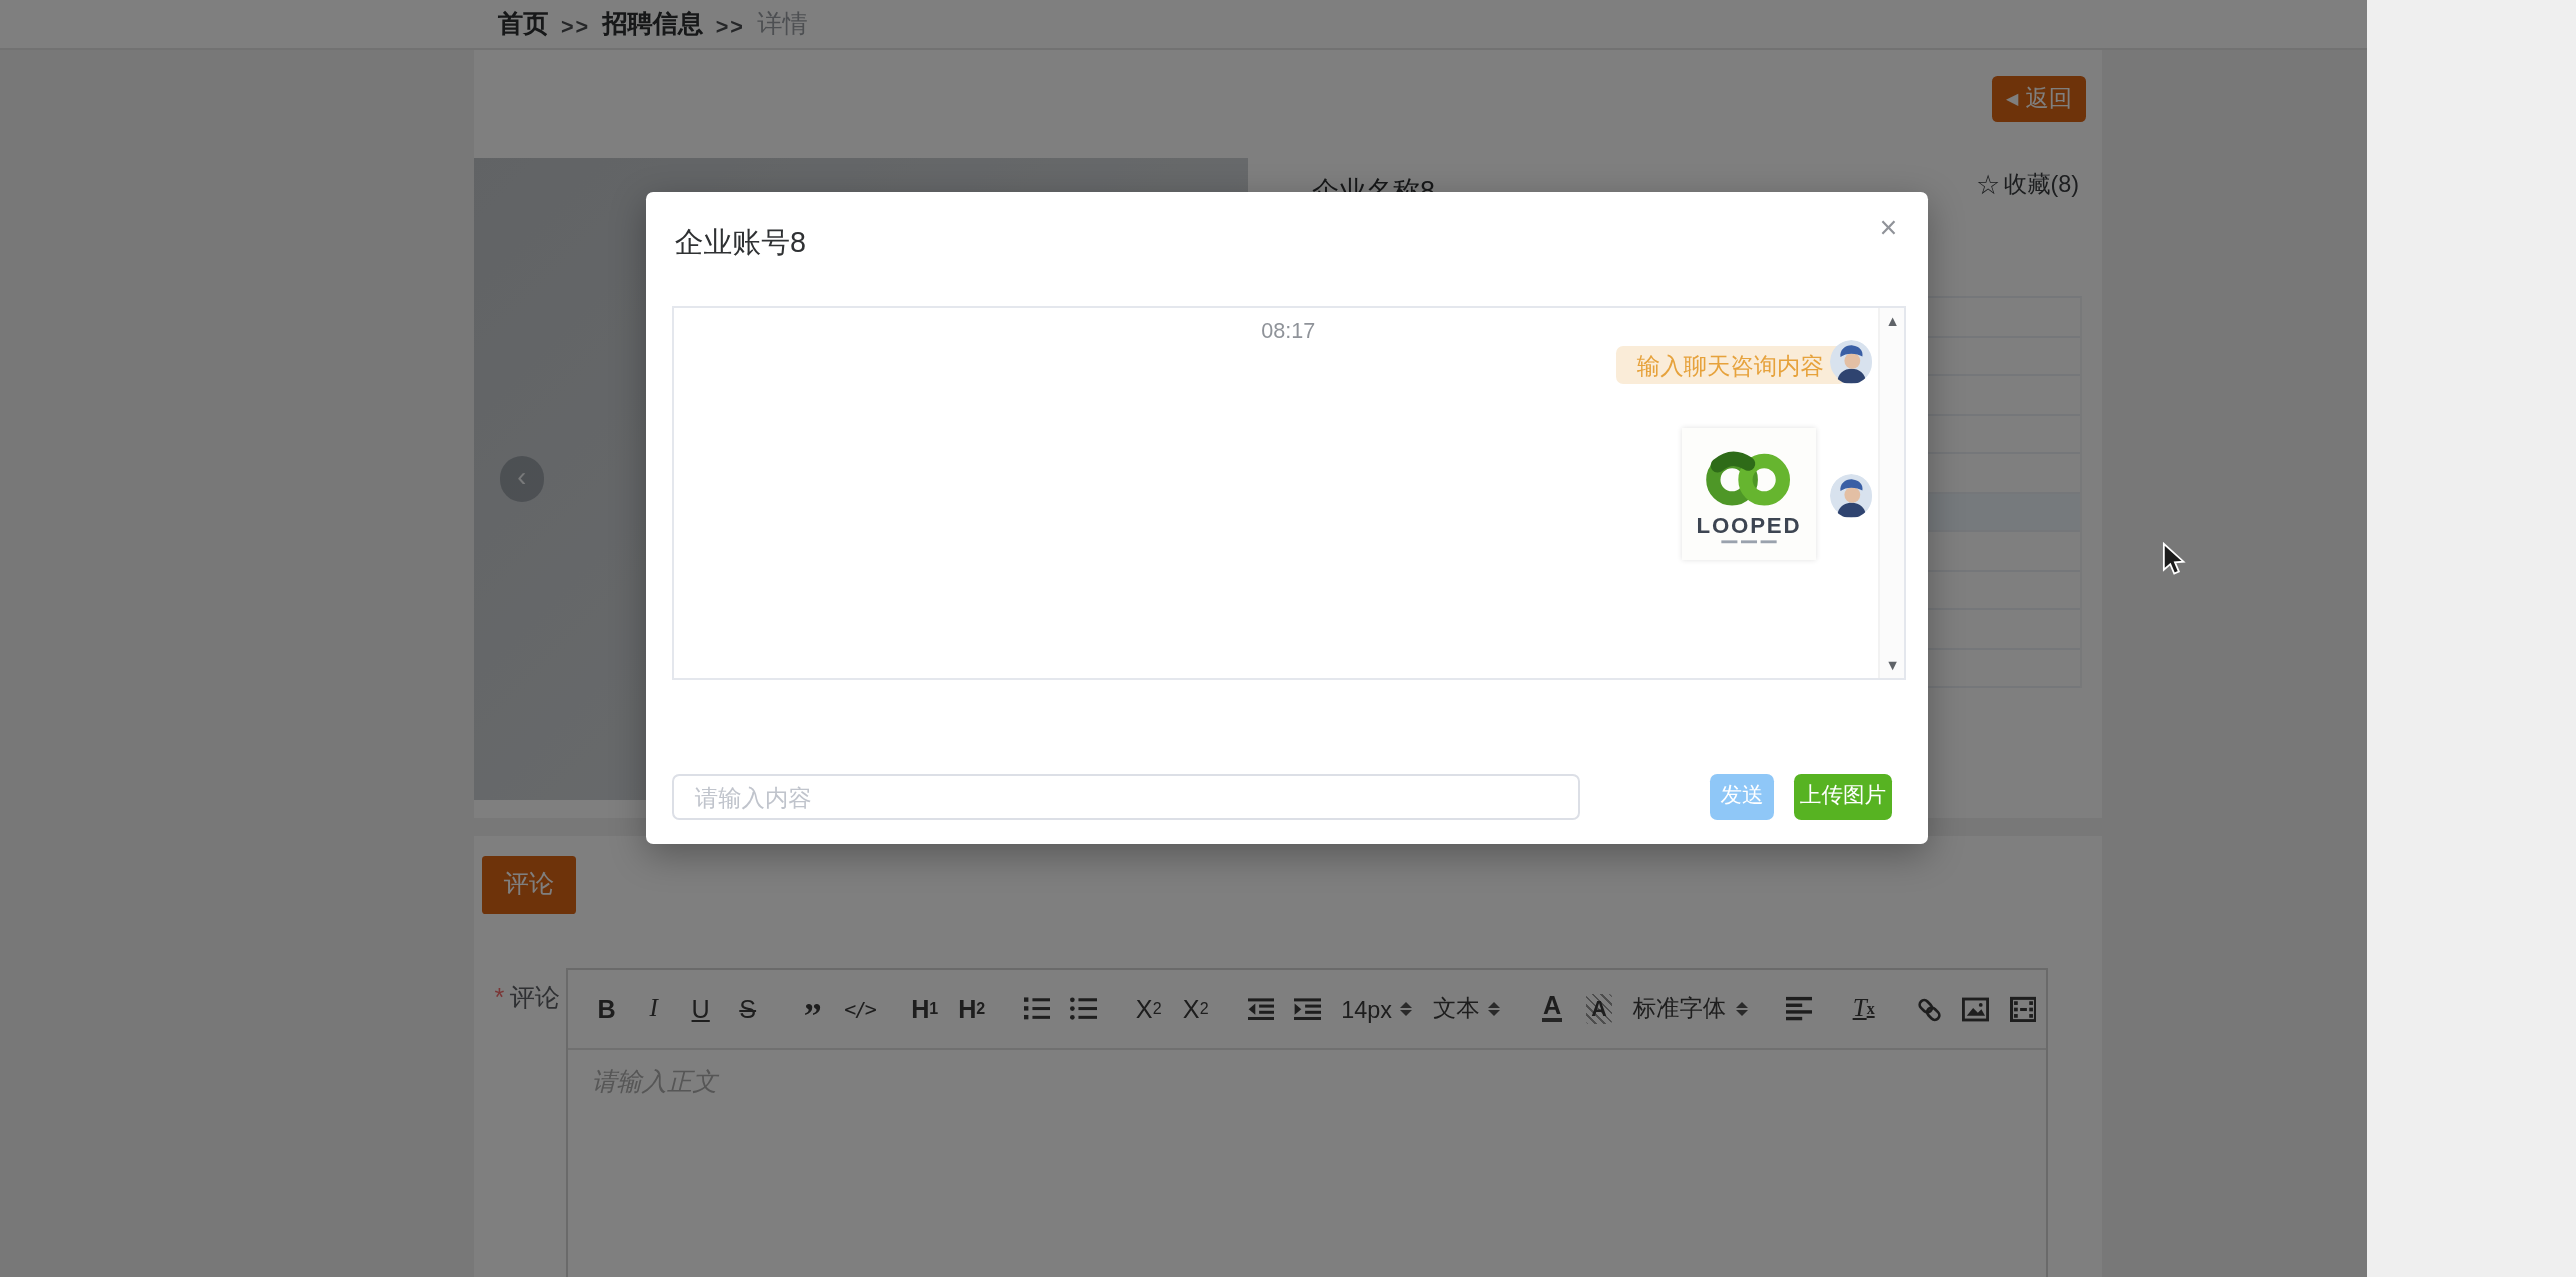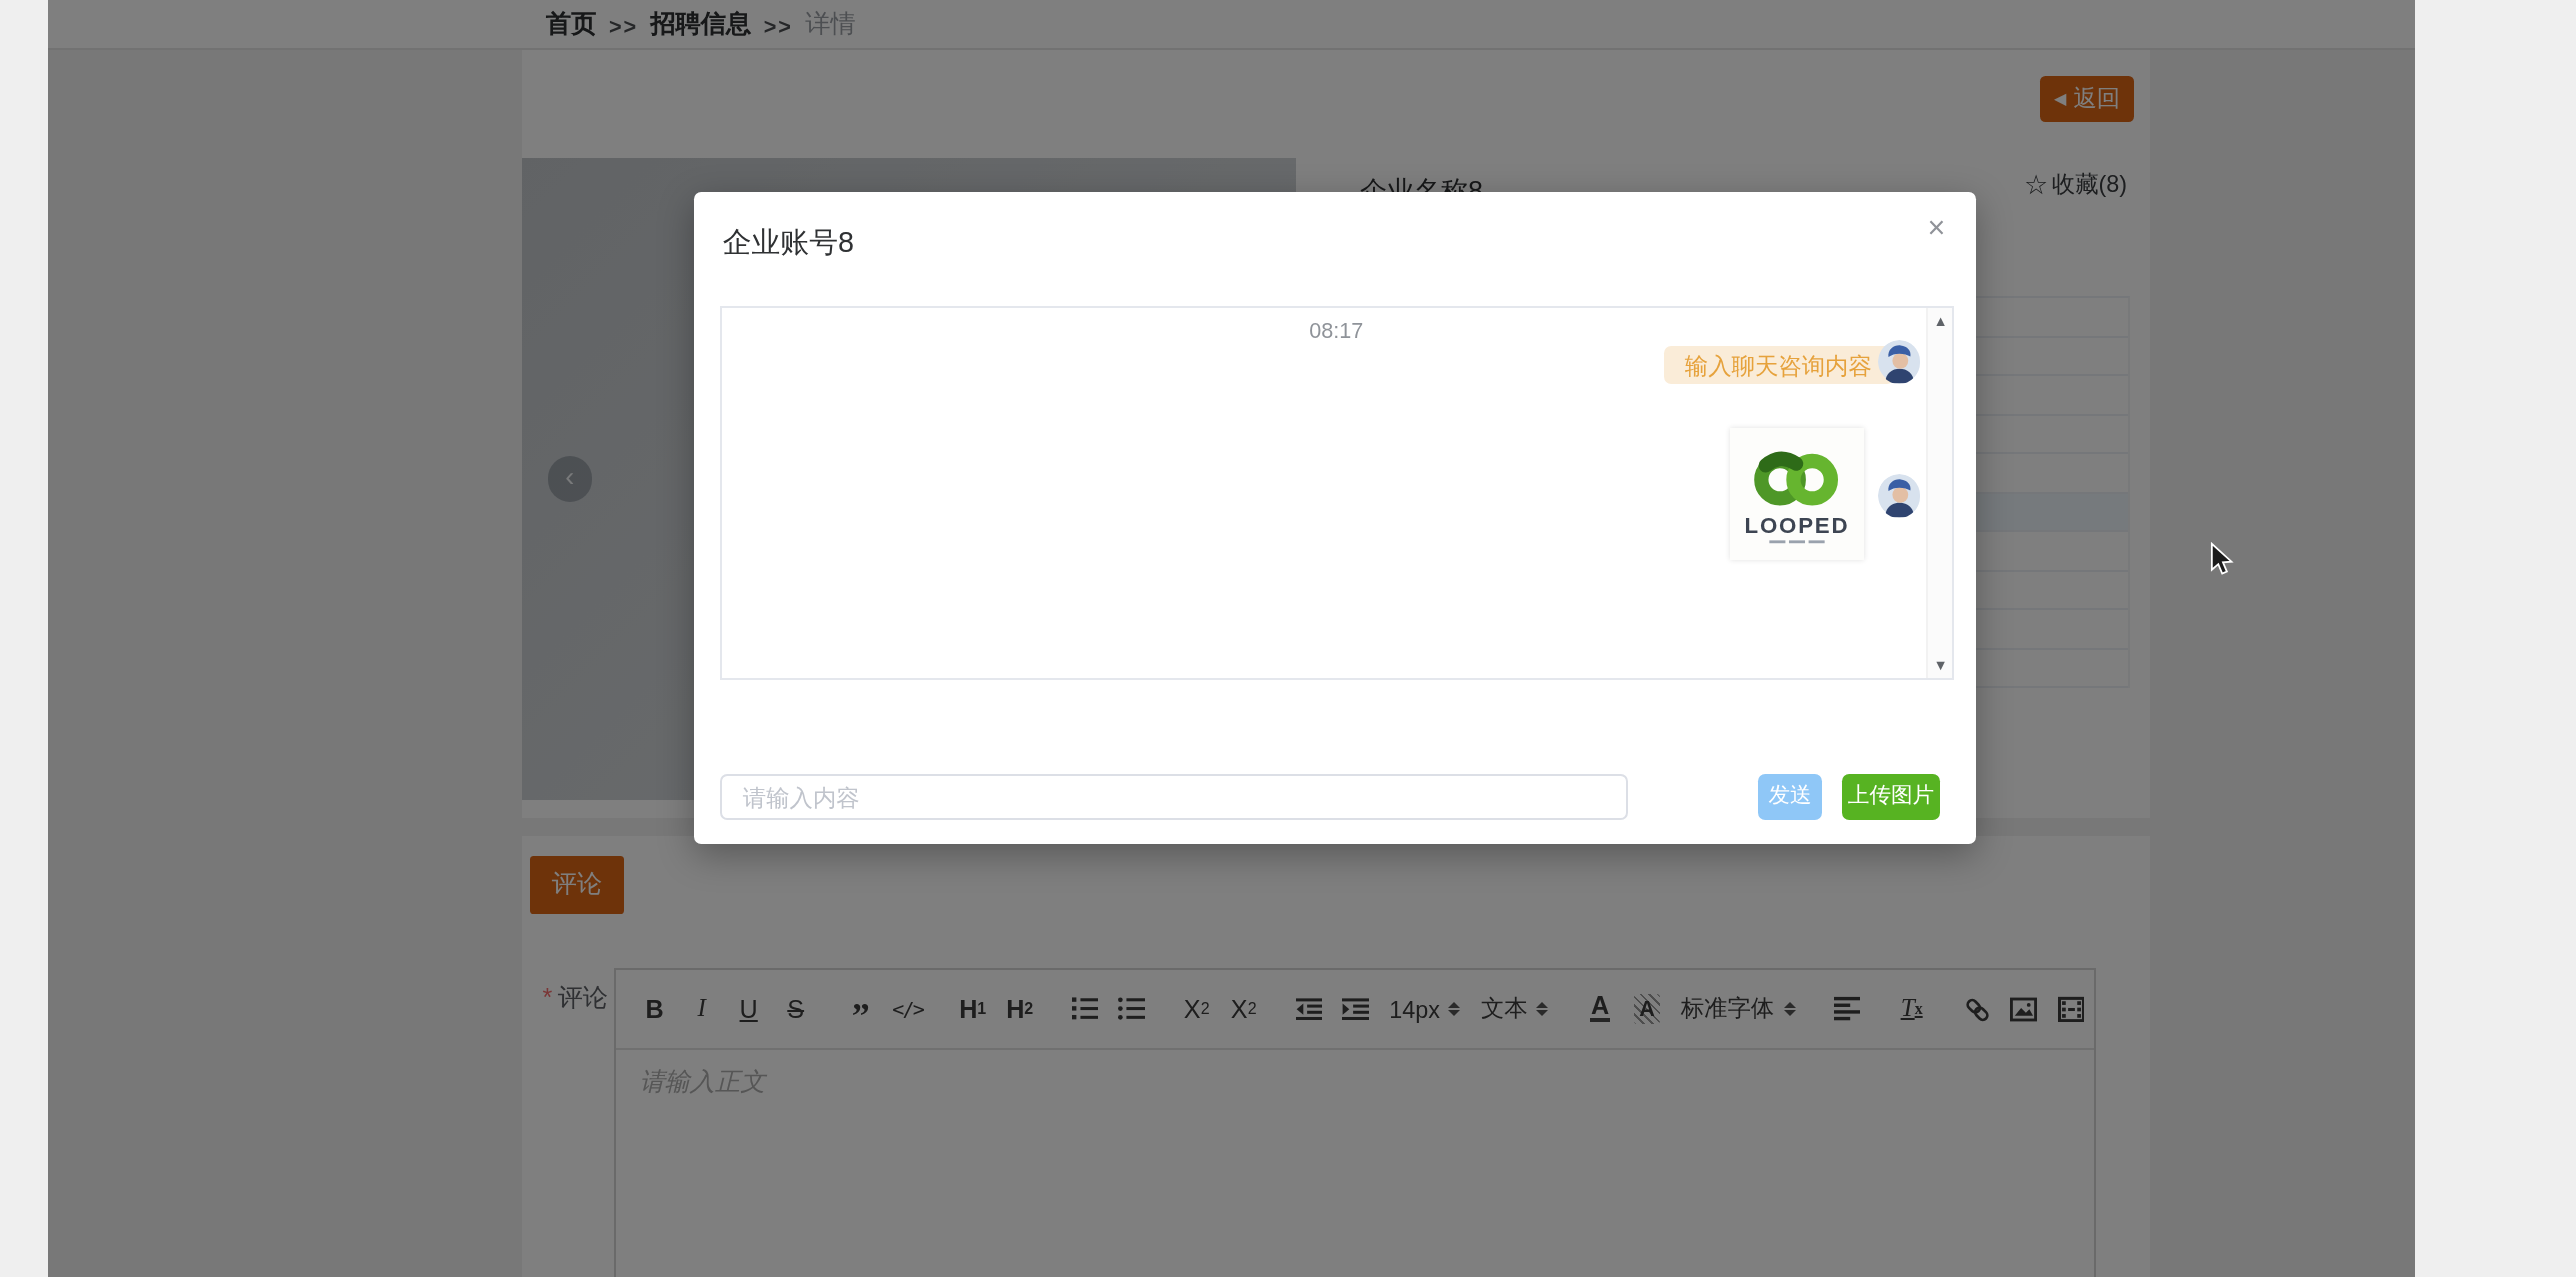--- a/index.html
+++ b/index.html
@@ -1,18 +1,18 @@
 <!DOCTYPE html>
 <html style="font-size:14.4px"><head>
 <meta charset="utf-8">
 <style>
   * { margin:0; padding:0; box-sizing:border-box; }
   html,body { width:2576px; height:1277px; overflow:hidden; background:#efefef;
               font-family:"Liberation Sans","DejaVu Sans",sans-serif; }
-  .viewport { position:relative; width:2367px; height:1277px; overflow:hidden;margin-left:48px; }
+  .viewport { position:relative; width:2367px; height:1277px; overflow:hidden; }
   .scale { position:absolute; left:0; top:0; width:1288px; height:639px;
            transform:scale(2); transform-origin:0 0; }
   .page { position:relative; width:1288px; height:639px; background:#f0f0f0; }
 
   
   .header { position:absolute; left:0; top:0; width:1288px; height:25px; background:#fff;
             border-bottom:0.9px solid #e4e4e4; }
   .breadcrumb { position:absolute; left:249px; top:0; height:25px; display:flex; align-items:center;
                 gap:6.3px; font-size:12.6px; }
   .bc-strong { font-weight:bold; color:#2f3133; }

